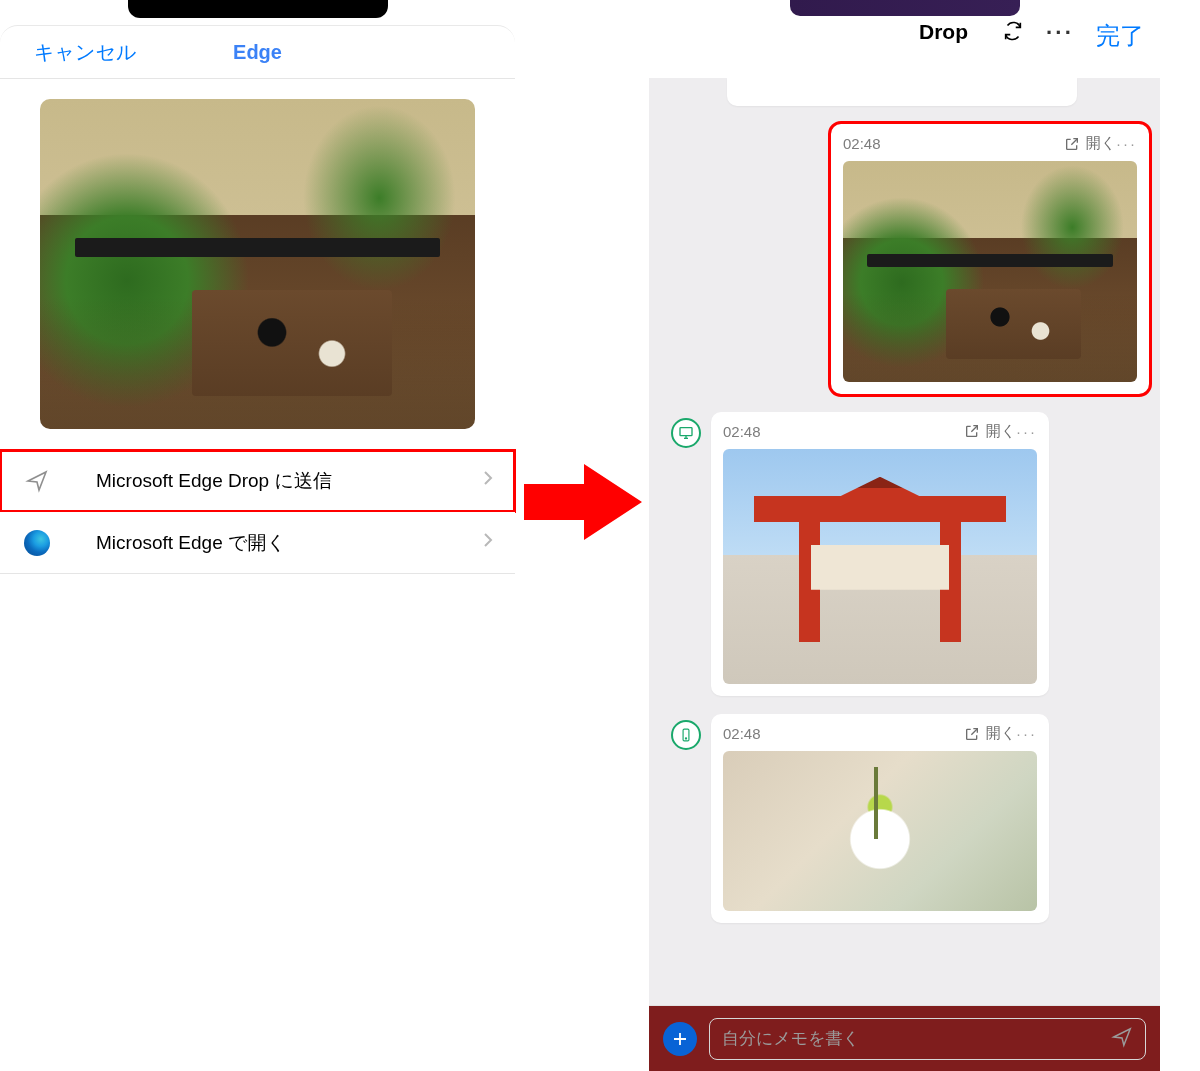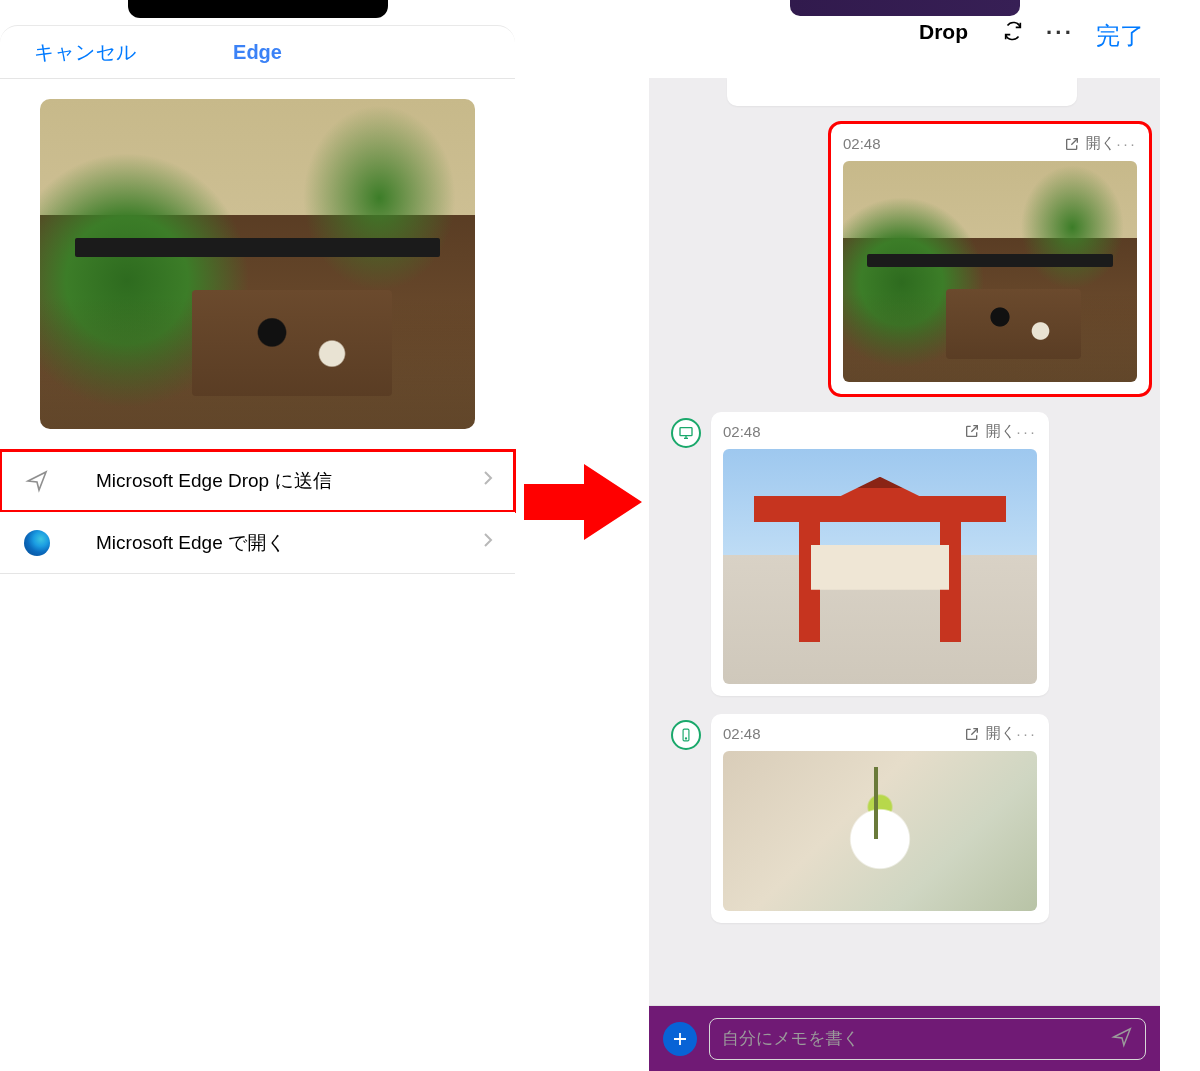--- a/index.html
+++ b/index.html
@@ -216,21 +216,21 @@
     border-radius: 6px;
     overflow: hidden;
     position: relative;
   }
   .card-img.ratio-43 { aspect-ratio: 4/3; }
   .card-img.ratio-partial { height: 160px; }
 
   
   .pr-inputbar {
     height: 66px;
-    background: #701a75;
+    background: #7f1d1d;
     border-top: 1px solid #e2e2e2;
     display: flex;
     align-items: center;
     padding: 0 14px;
     gap: 12px;
   }
   .plus-btn {
     width: 34px; height: 34px;
     border-radius: 50%;
     background: #0863d6;

